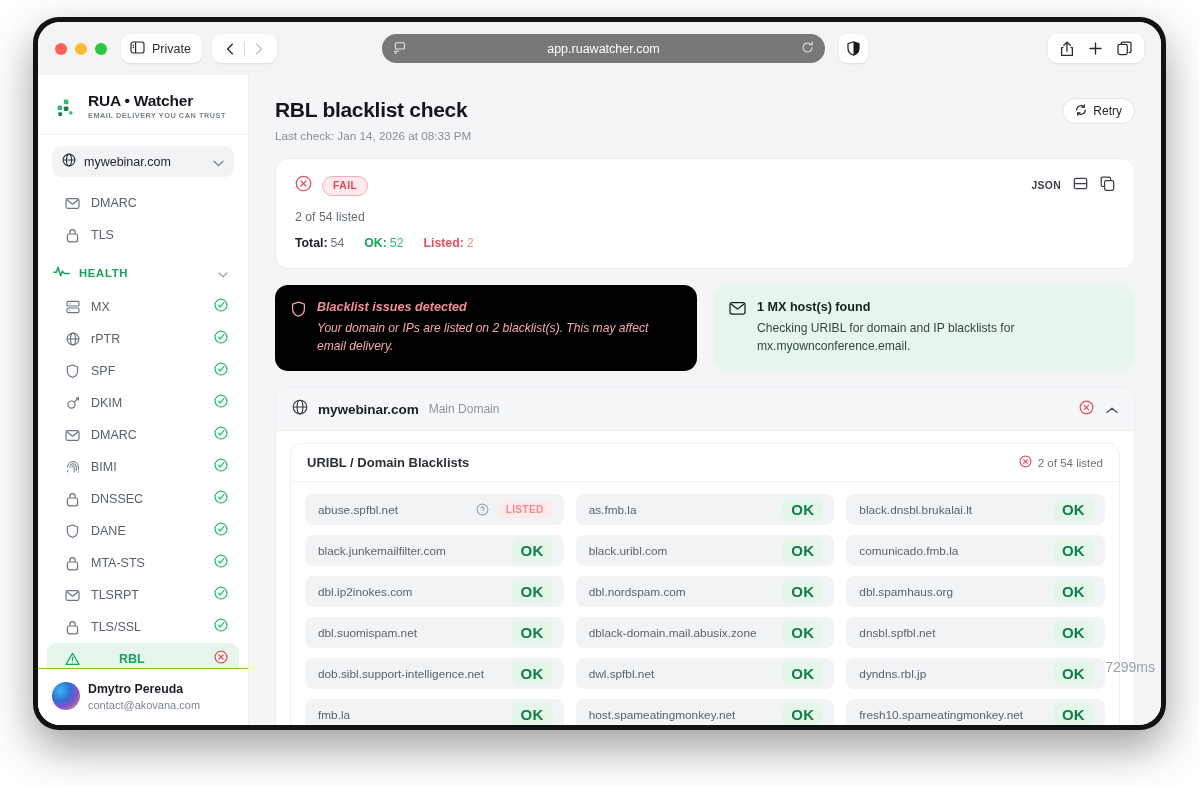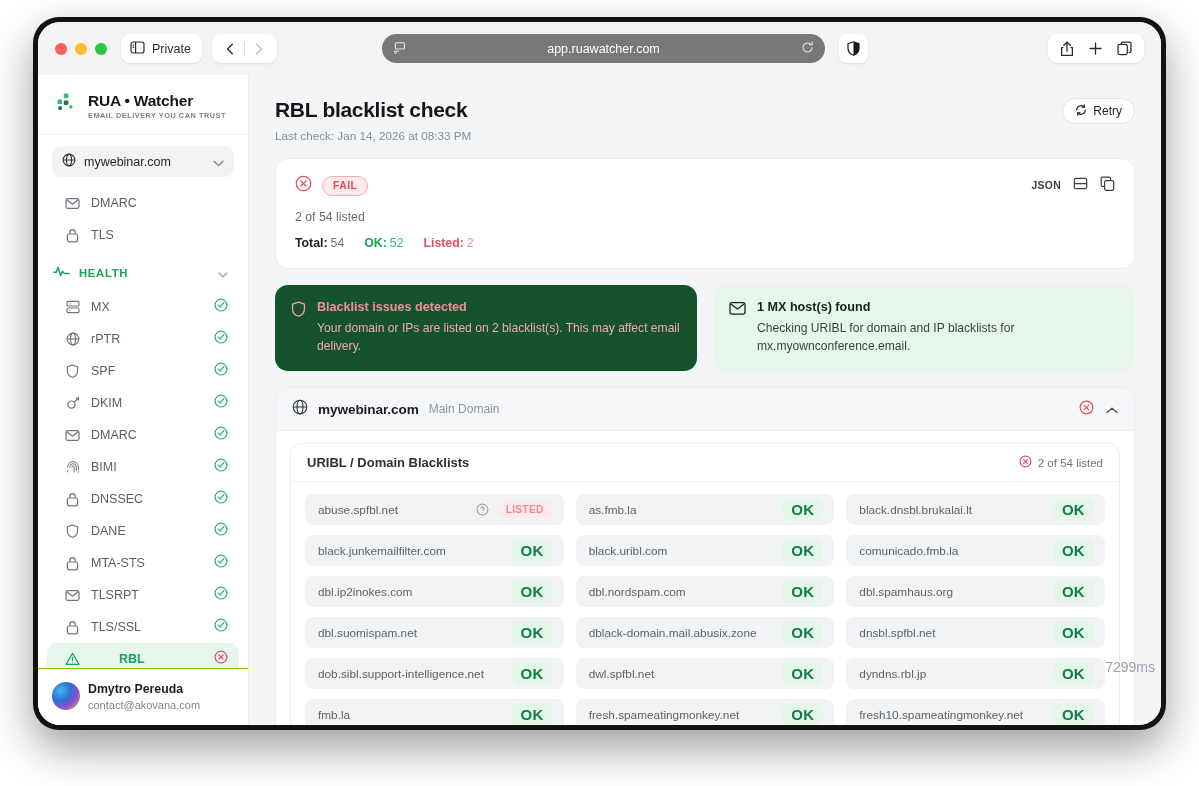--- a/index.html
+++ b/index.html
@@ -110,21 +110,21 @@
   
   .sidebar {
     width: 211px;
     background: #ffffff;
     border-right: 1px solid #ececef;
     display: flex; flex-direction: column;
     position: relative;
   }
   .brand {
     padding: 17px 0 14px 18px;
-    display: flex; align-items: flex-start; gap: 10px;
+    display: flex; align-items: flex-end; gap: 10px;
     border-bottom: 1px solid #f0f0f2;
   }
   .brand-logo { width: 22px; height: 22px; position: relative; flex: none; }
   .brand-text .t1 {
     font-size: 15.5px; font-weight: 700; color: #16181d; letter-spacing: -.2px;
     line-height: 1.12;
   }
   .brand-text .t2 {
     font-size: 7.3px; color: #7a8190; letter-spacing: .55px; font-weight: 600;
     margin-top: 2px;
@@ -227,21 +227,21 @@
   .tt-total b { color: #1a1d23; } .tt-total span { color: #6c737e; margin-left: 3px; }
   .tt-ok b { color: #17a35a; } .tt-ok span { color: #2ebd73; margin-left: 3px; }
   .tt-listed b { color: #e4505f; } .tt-listed span { color: #f08a93; margin-left: 3px; }
 
   .alerts { display: flex; gap: 16px; margin-top: 16px; }
   .alert {
     flex: 1; border-radius: 13px;
     padding: 15px 17px 16px 16px;
     display: flex; gap: 11px;
   }
-  .alert.red { background: #14532d; }
+  .alert.red { background: #000000; font-style: italic; }
   .alert.green { background: #e7f5ec; }
   .alert .aic { flex: none; margin-top: 1px; }
   .alert .atitle { font-size: 12.6px; font-weight: 700; line-height: 1.25; }
   .alert .abody { font-size: 12.1px; line-height: 1.47; margin-top: 4px; }
   .alert.red .atitle { color: #f08f97; }
   .alert.red .abody { color: #f5a7ad; }
   .alert.green .atitle { color: #15241a; }
   .alert.green .abody { color: #2f4a38; }
 
   
@@ -869,21 +869,21 @@
                     </div>
                     <div class="bl">
                       <span class="bname">dyndns.rbl.jp</span>
                       <span class="tag-ok">OK</span>
                     </div>
                     <div class="bl">
                       <span class="bname">fmb.la</span>
                       <span class="tag-ok">OK</span>
                     </div>
                     <div class="bl">
-                      <span class="bname">fresh.spameatingmonkey.net</span>
+                      <span class="bname">host.spameatingmonkey.net</span>
                       <span class="tag-ok">OK</span>
                     </div>
                     <div class="bl">
                       <span class="bname">fresh10.spameatingmonkey.net</span>
                       <span class="tag-ok">OK</span>
                     </div>
                   </div>
             </div>
           </div>
         </div>

